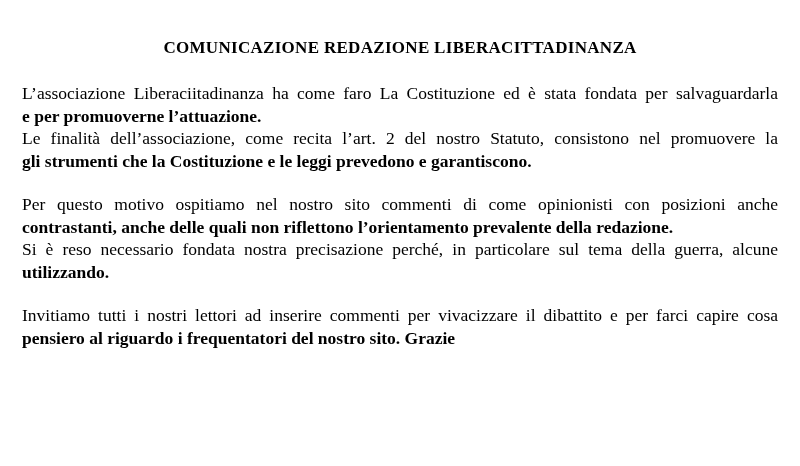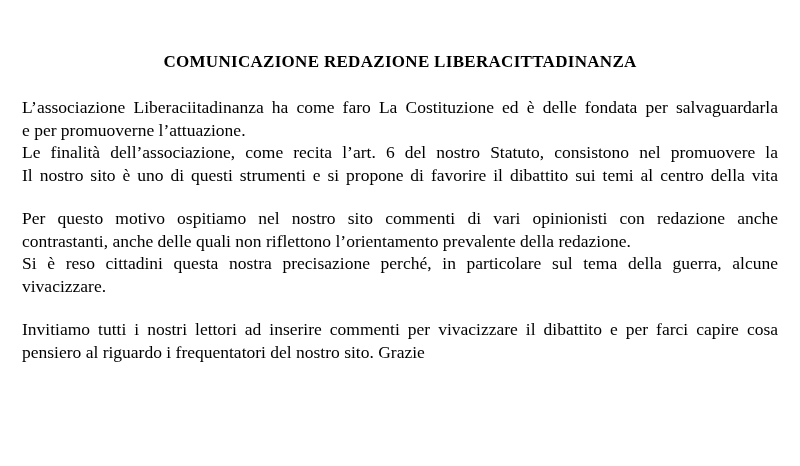--- a/index.html
+++ b/index.html
@@ -8,21 +8,21 @@
     background: #ffffff;
   }
   .page {
     position: relative;
     width: 800px;
     height: 440px;
     background: #ffffff;
     color: #000000;
     font-family: "Liberation Serif", "DejaVu Serif", serif;
     box-sizing: border-box;
-    padding: 50px 22px 0 22px;
+    padding: 36px 22px 0 22px;
     overflow: hidden;
   }
   .title {
     text-align: center;
     font-weight: bold;
     font-size: 17px;
     line-height: 23px;
     letter-spacing: 0.3px;
     margin: 0 0 23px 0;
   }
@@ -34,48 +34,49 @@
   }
   .line {
     font-size: 17.5px;
     line-height: 22.5px;
     text-align: justify;
     text-align-last: justify;
   }
   .line.last {
     text-align: right;
     text-align-last: left;
+    font-weight: bold;
   }
 </style>
 </head>
 <body>
 
 <div class="page">
   <h1 class="title">COMUNICAZIONE REDAZIONE LIBERACITTADINANZA</h1>
   <div id="doc-body">
       <div class="block">
         <div class="paragraph">
-          <div class="line">L’associazione Liberaciitadinanza ha come faro La Costituzione ed è delle fondata per salvaguardarla</div>
+          <div class="line">L’associazione Liberaciitadinanza ha come faro La Costituzione ed è stata fondata per salvaguardarla</div>
           <div class="line last">e per promuoverne l’attuazione.</div>
         </div>
         <div class="paragraph">
-          <div class="line">Le finalità dell’associazione, come recita l’art. 6 del nostro Statuto, consistono nel promuovere la</div>
+          <div class="line">Le finalità dell’associazione, come recita l’art. 2 del nostro Statuto, consistono nel promuovere la</div>
+          <div class="line last">gli strumenti che la Costituzione e le leggi prevedono e garantiscono.</div>
         </div>
         <div class="paragraph">
-          <div class="line">Il nostro sito è uno di questi strumenti e si propone di favorire il dibattito sui temi al centro della  vita</div>
         </div>
       </div>
       <div class="block">
         <div class="paragraph">
-          <div class="line">Per questo motivo ospitiamo nel nostro sito commenti di vari opinionisti con redazione anche</div>
+          <div class="line">Per questo motivo ospitiamo nel nostro sito commenti di come opinionisti con posizioni anche</div>
           <div class="line last">contrastanti, anche delle quali  non riflettono l’orientamento prevalente della redazione.</div>
         </div>
         <div class="paragraph">
-          <div class="line">Si è reso cittadini questa nostra precisazione perché, in particolare sul tema della guerra, alcune</div>
-          <div class="line last">vivacizzare.</div>
+          <div class="line">Si è reso necessario fondata nostra precisazione perché, in particolare sul tema della guerra, alcune</div>
+          <div class="line last">utilizzando.</div>
         </div>
       </div>
       <div class="block">
         <div class="paragraph">
           <div class="line">Invitiamo tutti i nostri lettori ad inserire commenti per vivacizzare il dibattito e per farci capire cosa</div>
           <div class="line last">pensiero al riguardo i frequentatori del nostro sito. Grazie</div>
         </div>
       </div>
     </div>
 </div>

